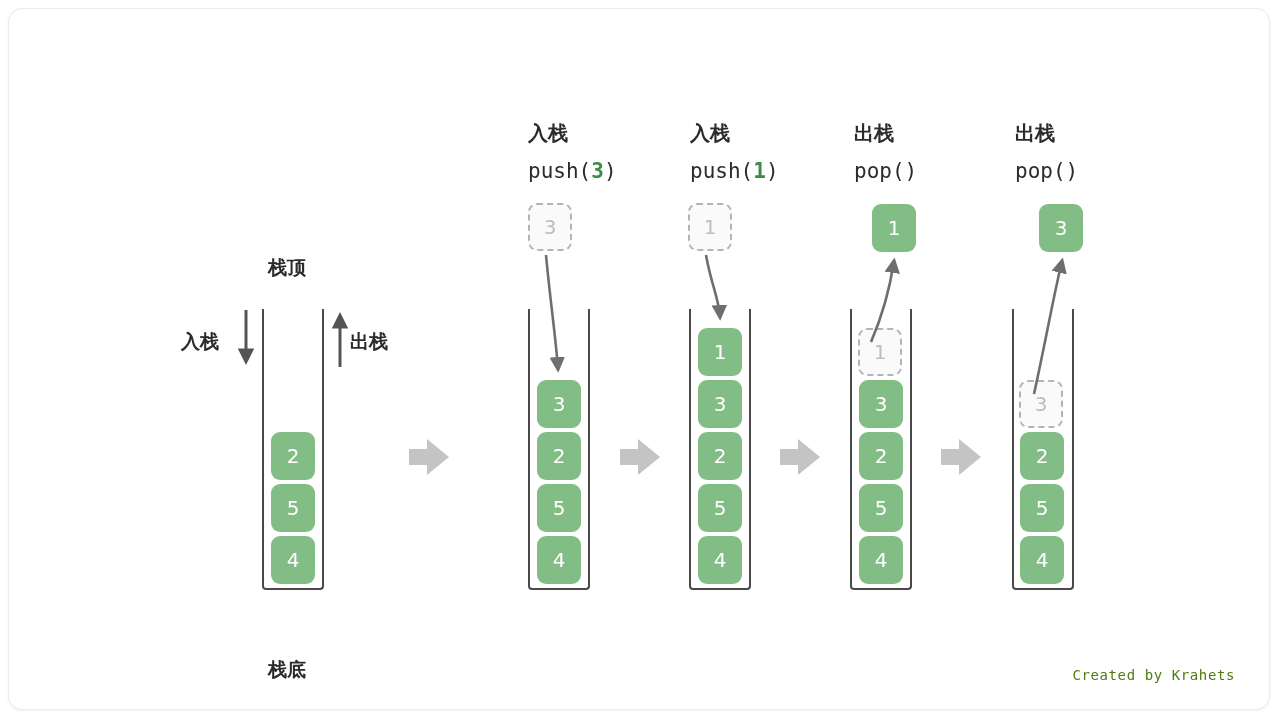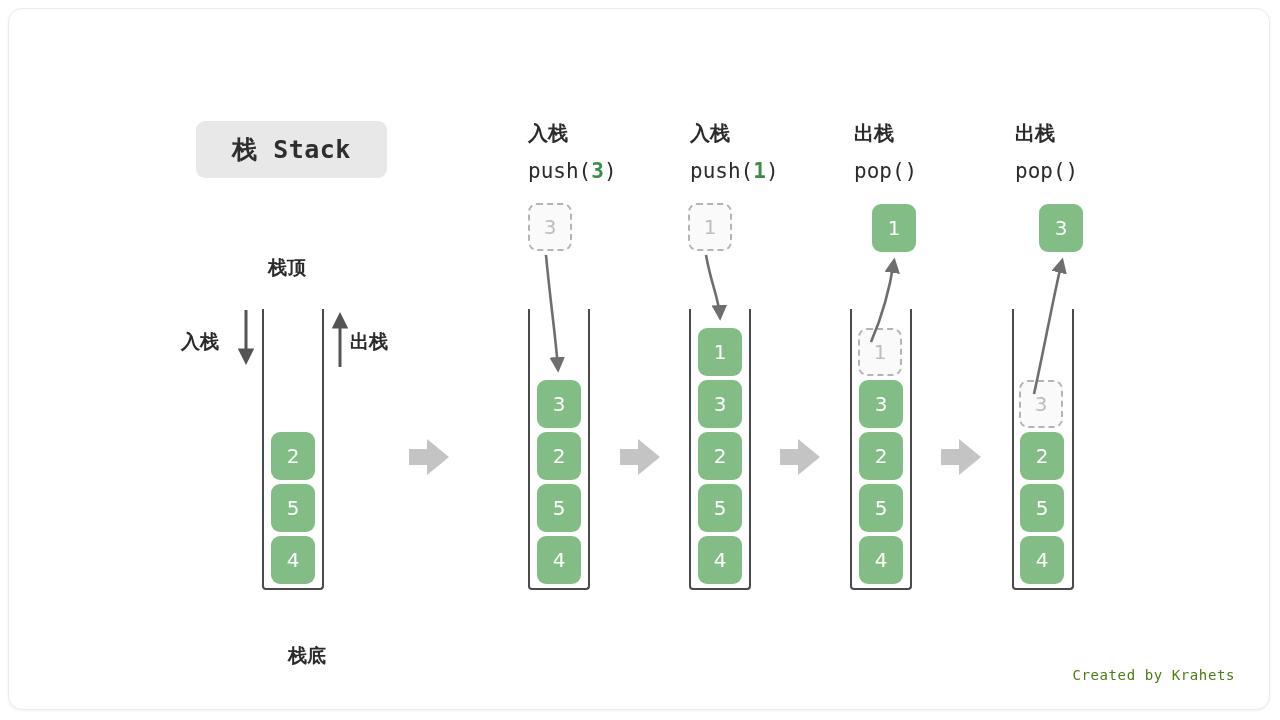--- a/index.html
+++ b/index.html
@@ -152,24 +152,23 @@
     color: #4d7c0f;
     letter-spacing: 0.6px;
   }
 </style>
 </head>
 <body>
 
 <div class="canvas">
   <div class="card">
 
-    <div class="title-chip">栈 Stack</div>
 
     <div class="cn-label" style="left:259px; top:246px;">栈顶</div>
-    <div class="cn-label" style="left:259px; top:634px;margin-left:20px;">栈底</div>
+    <div class="cn-label" style="left:259px; top:648px;">栈底</div>
     <div class="cn-label" style="left:172px; top:320px;">入栈</div>
     <div class="cn-label" style="left:341px; top:320px;">出栈</div>
 
     <div class="stack-box" style="left:253px; top:300px; height:281px;"></div>
 
     <div class="cell filled" style="left:262px; top:423px;">2</div>
     <div class="cell filled" style="left:262px; top:475px;">5</div>
     <div class="cell filled" style="left:262px; top:527px;">4</div>
 
     <div class="op-label" style="left:519px; top:105px;">

